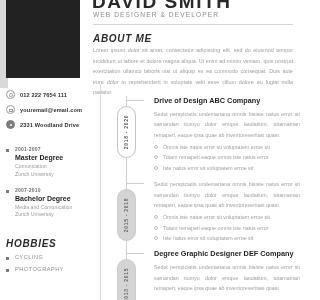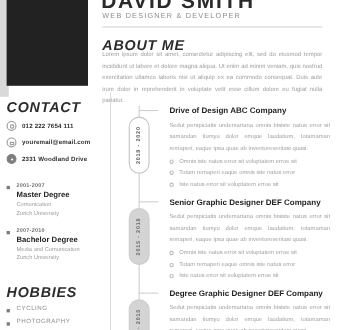--- a/index.html
+++ b/index.html
@@ -13,21 +13,21 @@
   .page{position:relative;width:300px;height:300px;overflow:hidden;background:#fff;}
 
   
   .left{position:absolute;left:0;top:0;width:100px;height:300px;}
   .photo-shadow{position:absolute;left:0;top:0;width:8px;height:88px;background:#d9d9d9;}
   .photo{position:absolute;left:6px;top:0;width:74px;height:78px;background:#222222;}
 
   .l-body{position:absolute;left:6px;top:90px;width:92px;}
 
   .sec-title{
-    font-size:13px;font-weight:700;font-style:italic;letter-spacing:.7px;
+    font-size:10px;font-weight:700;font-style:italic;letter-spacing:.7px;
     color:#2b2b2b;margin:0 0 5px 0;text-transform:uppercase;
   }
   .left .sec-title{margin-top:0;}
 
   .contact-row{display:flex;align-items:center;margin-bottom:6px;}
   .c-ico{
     width:9px;height:9px;border-radius:50%;border:1px solid #9a9a9a;
     margin-right:5px;flex:0 0 auto;position:relative;box-sizing:border-box;
   }
   .c-ico.phone::after{content:"";position:absolute;left:2.2px;top:2.2px;width:3.5px;height:3.5px;border-radius:50%;border:1px solid #9a9a9a;box-sizing:border-box;}
@@ -101,21 +101,20 @@
 <body>
 
 <div class="page">
 
   <div class="left">
     <div class="photo-shadow"></div>
     <div class="photo"></div>
 
     <div class="l-body">
 
-      <div class="sec-title">CONTACT</div>
 
       <div class="contact-row">
         <span class="c-ico phone"></span>
         <span class="c-txt">012 222 7654 111</span>
       </div>
       <div class="contact-row">
         <span class="c-ico mail"></span>
         <span class="c-txt">youremail@email.com</span>
       </div>
       <div class="contact-row">
@@ -193,21 +192,20 @@
           <span class="bul-o"></span>
           <span class="bul-t">Iste natus error sit voluptatem erroe sit</span>
         </div>
       </div>
 
       <div class="exp">
         <span class="tick"></span>
         <div class="badge filled">
           <span>2015 - 2018</span>
         </div>
-        <div class="job-title">Senior Graphic Designer DEF Company</div>
         <div class="job-desc">Sedut perspiciatis undemartana omnis bisiste natus error sit samandan tiumyu dolor emque laudatium, totamaman remaperi, eaque ipsa quae ab inventoreveritasi quasi.</div>
         <div class="bul">
           <span class="bul-o"></span>
           <span class="bul-t">Omnis iste natus error sit voluptatem erroe sit</span>
         </div>
         <div class="bul">
           <span class="bul-o"></span>
           <span class="bul-t">Totam remaperi eaque omnis iste natus error</span>
         </div>
         <div class="bul">

